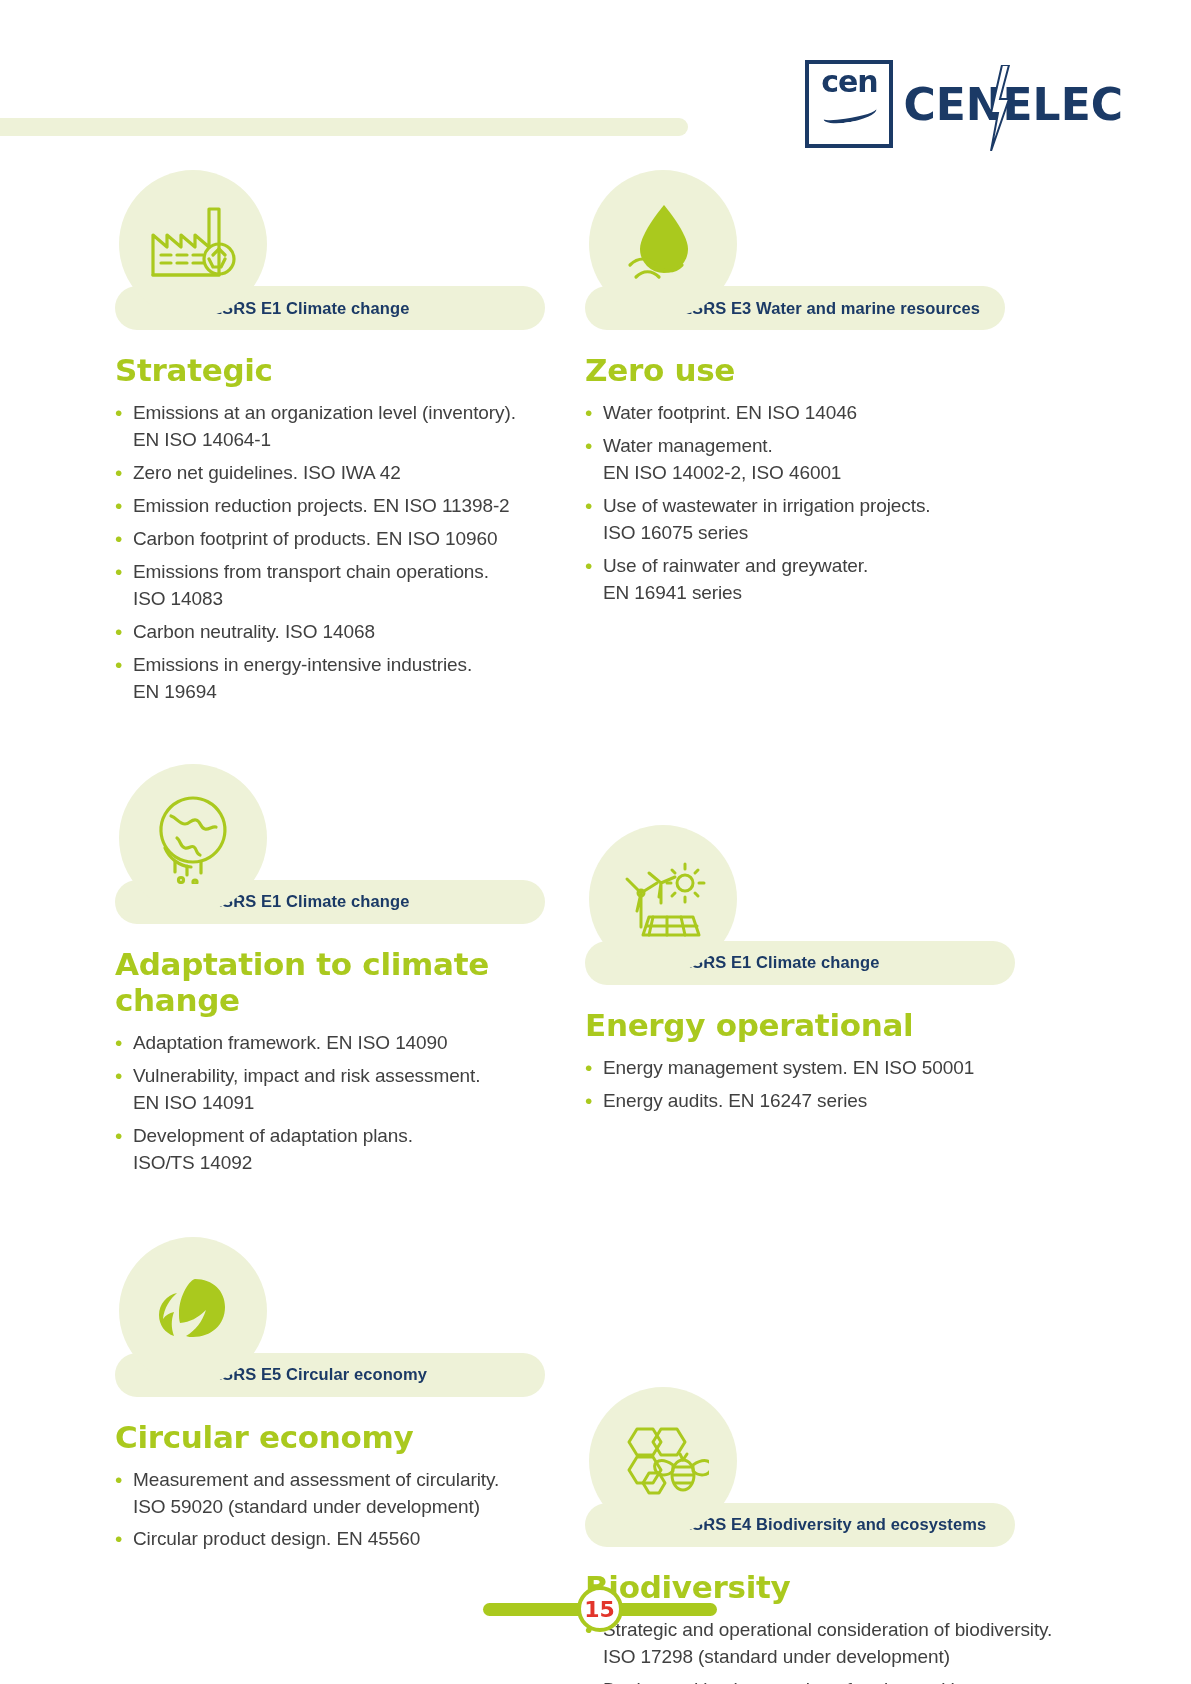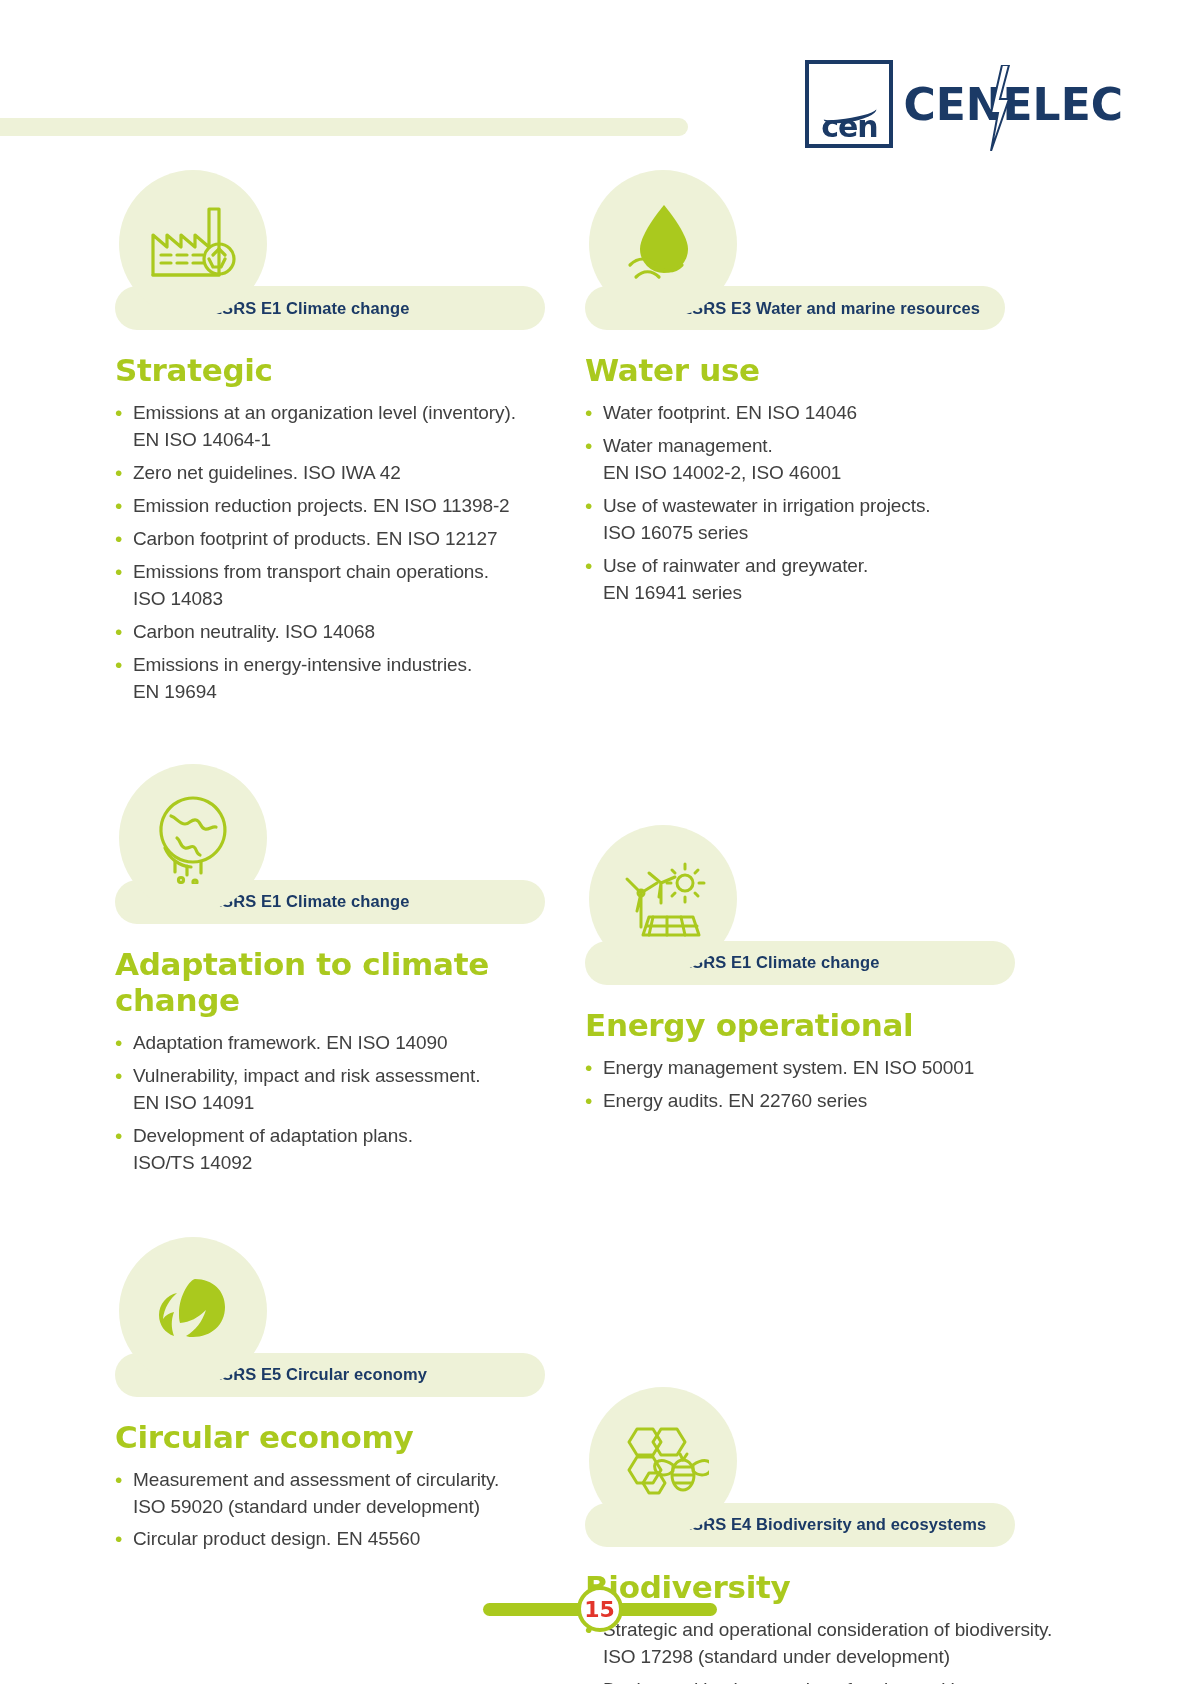--- a/index.html
+++ b/index.html
@@ -28,21 +28,21 @@
     position: absolute;
     right: 68px; top: 60px;
     display: flex;
     align-items: center;
     gap: 10px;
   }
   .cen-box {
     width: 88px; height: 88px;
     border: 4px solid #1b3a66;
     display: flex;
-    align-items: flex-end;
+    align-items: flex-start;
     justify-content: center;
     position: relative;
   }
   .cen-box .cen-text {
     font-size: 30px;
     font-weight: 700;
     color: #1b3a66;
     letter-spacing: -1px;
     font-family: "DejaVu Sans", sans-serif;
   }
@@ -212,21 +212,21 @@
           </svg>
         </div>
         <div class="tag wide">
           <span>ESRS E1 Climate change</span>
         </div>
         <h2 class="title">Strategic</h2>
         <ul class="items">
           <li>Emissions at an organization level (inventory).<br>EN ISO 14064-1</li>
           <li>Zero net guidelines. ISO IWA 42</li>
           <li>Emission reduction projects. EN ISO 11398-2</li>
-          <li>Carbon footprint of products. EN ISO 12127</li>
+          <li>Carbon footprint of products. EN ISO 10960</li>
           <li>Emissions from transport chain operations.<br>ISO 14083</li>
           <li>Carbon neutrality. ISO 14068</li>
           <li>Emissions in energy-intensive industries.<br>EN 19694</li>
         </ul>
       </div>
 
       <div class="card" style="margin-top:58px;">
         <div class="icon-blob">
           <svg class="ico" width="88" height="92" viewBox="0 0 88 92" fill="none" stroke="#aac91e" stroke-width="3.2" stroke-linecap="round" stroke-linejoin="round">
             <path d="M44 6 a32 32 0 1 1 -0.1 0 z"></path>
@@ -274,21 +274,21 @@
         <div class="icon-blob">
           <svg class="ico" width="86" height="90" viewBox="0 0 86 90" fill="none" stroke="#aac91e" stroke-width="3.2" stroke-linecap="round">
             <path d="M44 6 C44 6 20 34 20 50 a24 24 0 0 0 48 0 C68 34 44 6 44 6z" fill="#aac91e" stroke="none"></path>
             <path d="M10 66 c8-8 18-8 26 0 c8 8 18 8 26 0"></path>
             <path d="M16 78 c7-7 16-7 23 0"></path>
           </svg>
         </div>
         <div class="tag" style="width:420px;">
           <span>ESRS E3 Water and marine resources</span>
         </div>
-        <h2 class="title">Water use</h2>
+        <h2 class="title">Zero use</h2>
         <ul class="items">
           <li>Water footprint. EN ISO 14046</li>
           <li>Water management.<br>EN ISO 14002-2, ISO 46001</li>
           <li>Use of wastewater in irrigation projects.<br>ISO 16075 series</li>
           <li>Use of rainwater and greywater.<br>EN 16941 series</li>
         </ul>
       </div>
 
       <div class="card" style="margin-top:218px;">
         <div class="icon-blob">
@@ -301,21 +301,21 @@
             <path d="M32 64 h44 l6 18 H26 z"></path>
             <path d="M36 64 l-4 18 M50 64 v18 M64 64 l4 18 M30 73 h50"></path>
           </svg>
         </div>
         <div class="tag wide">
           <span>ESRS E1 Climate change</span>
         </div>
         <h2 class="title">Energy operational</h2>
         <ul class="items">
           <li>Energy management system. EN ISO 50001</li>
-          <li>Energy audits. EN 22760 series</li>
+          <li>Energy audits. EN 16247 series</li>
         </ul>
       </div>
 
       <div class="card" style="margin-top:272px;">
         <div class="icon-blob">
           <svg class="ico" width="92" height="88" viewBox="0 0 92 88" fill="none" stroke="#aac91e" stroke-width="3" stroke-linecap="round" stroke-linejoin="round">
             <path d="M20 12 h16 l8 13 -8 13 H20 l-8-13 z"></path>
             <path d="M44 12 h16 l8 13 -8 13 H44 l-8-13 z"></path>
             <path d="M20 40 h16 l8 13 -8 13 H20 l-8-13 z"></path>
             <path d="M32 56 h10 l6 10 -6 10 H32 l-6-10 z"></path>

